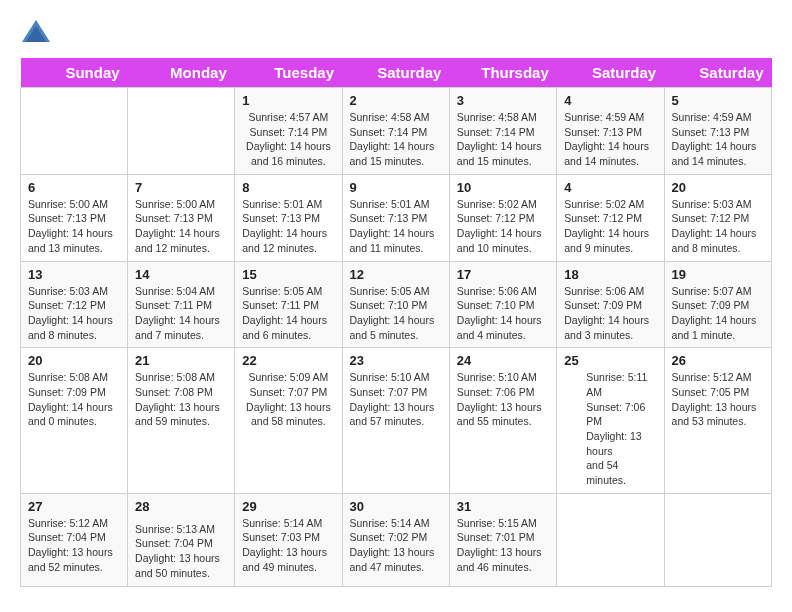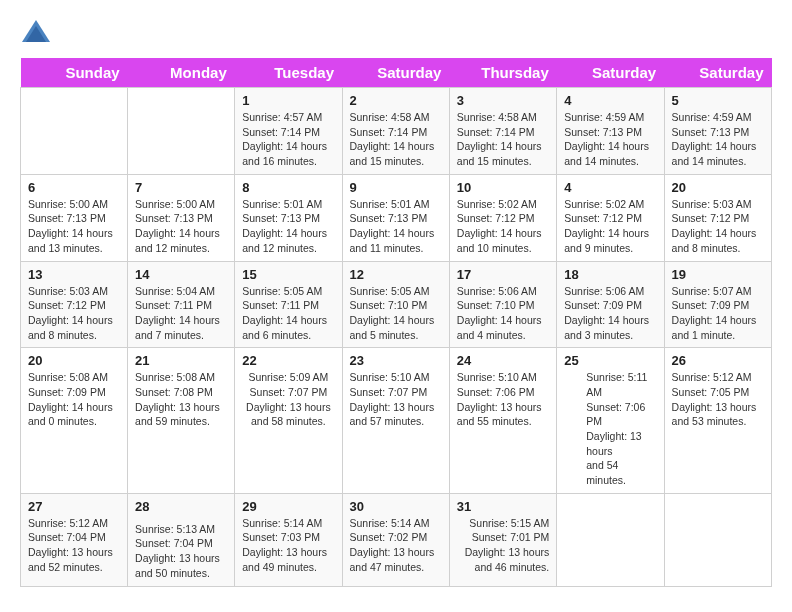--- a/index.html
+++ b/index.html
@@ -125,21 +125,21 @@
         <th>Saturday</th>
         <th>Saturday</th>
       </tr>
   </thead>
   <tbody id="calendar-body">
   <tr>
         <td class="empty-cell"></td>
         <td class="empty-cell"></td>
         <td>
           <span class="day-number">1</span>
-          <div class="day-info" style="white-space: pre-line;">Sunrise: 4:57 AM
+          <div class="day-info" style="white-space: pre-line; text-align: center;">Sunrise: 4:57 AM
 Sunset: 7:14 PM
 Daylight: 14 hours
 and 16 minutes.</div>
         </td>
         <td>
           <span class="day-number">2</span>
           <div class="day-info" style="white-space: pre-line;">Sunrise: 4:58 AM
 Sunset: 7:14 PM
 Daylight: 14 hours
 and 15 minutes.</div>
@@ -343,21 +343,21 @@
         </td>
         <td>
           <span class="day-number">30</span>
           <div class="day-info" style="white-space: pre-line;">Sunrise: 5:14 AM
 Sunset: 7:02 PM
 Daylight: 13 hours
 and 47 minutes.</div>
         </td>
         <td>
           <span class="day-number">31</span>
-          <div class="day-info" style="white-space: pre-line; text-align: right;">Sunrise: 5:15 AM
+          <div class="day-info" style="white-space: pre-line;">Sunrise: 5:15 AM
 Sunset: 7:01 PM
 Daylight: 13 hours
 and 46 minutes.</div>
         </td>
         <td class="empty-cell"></td>
         <td class="empty-cell"></td>
       </tr>
     </tbody>
 </table>
 

